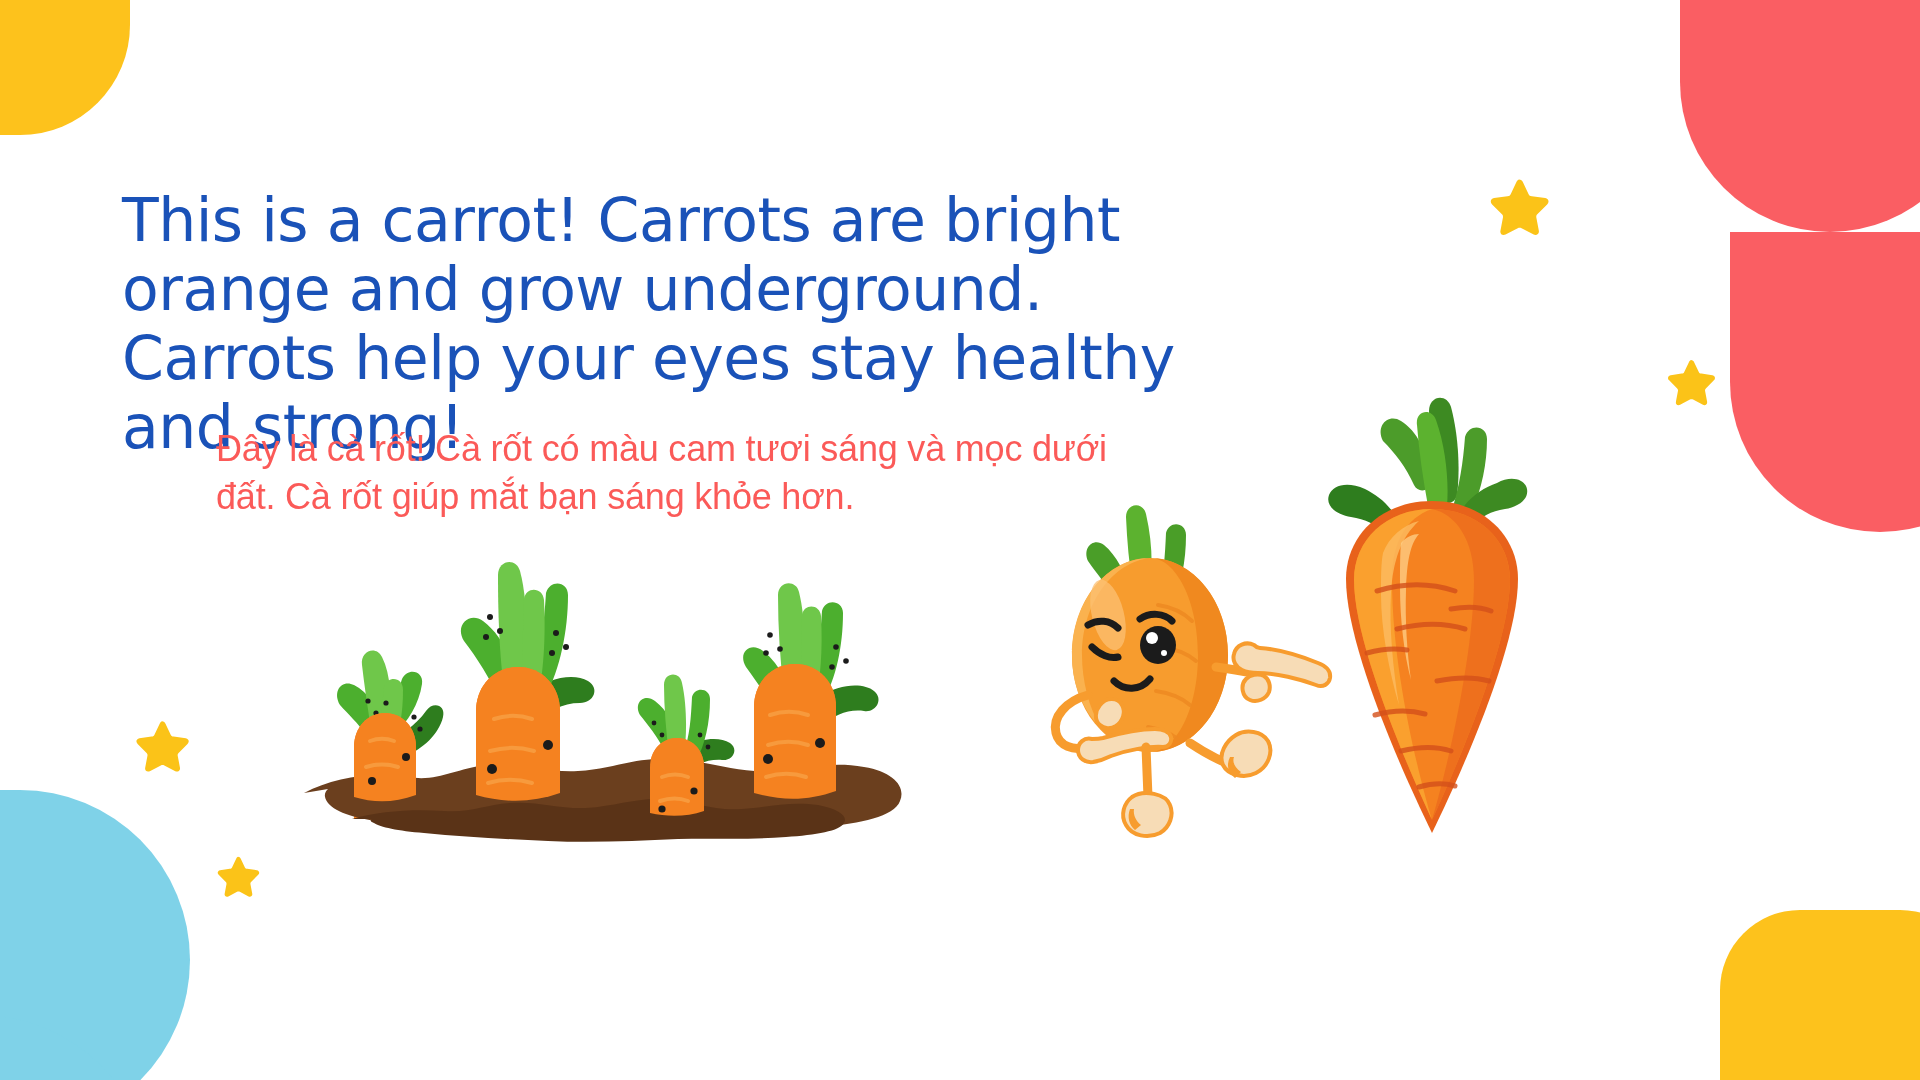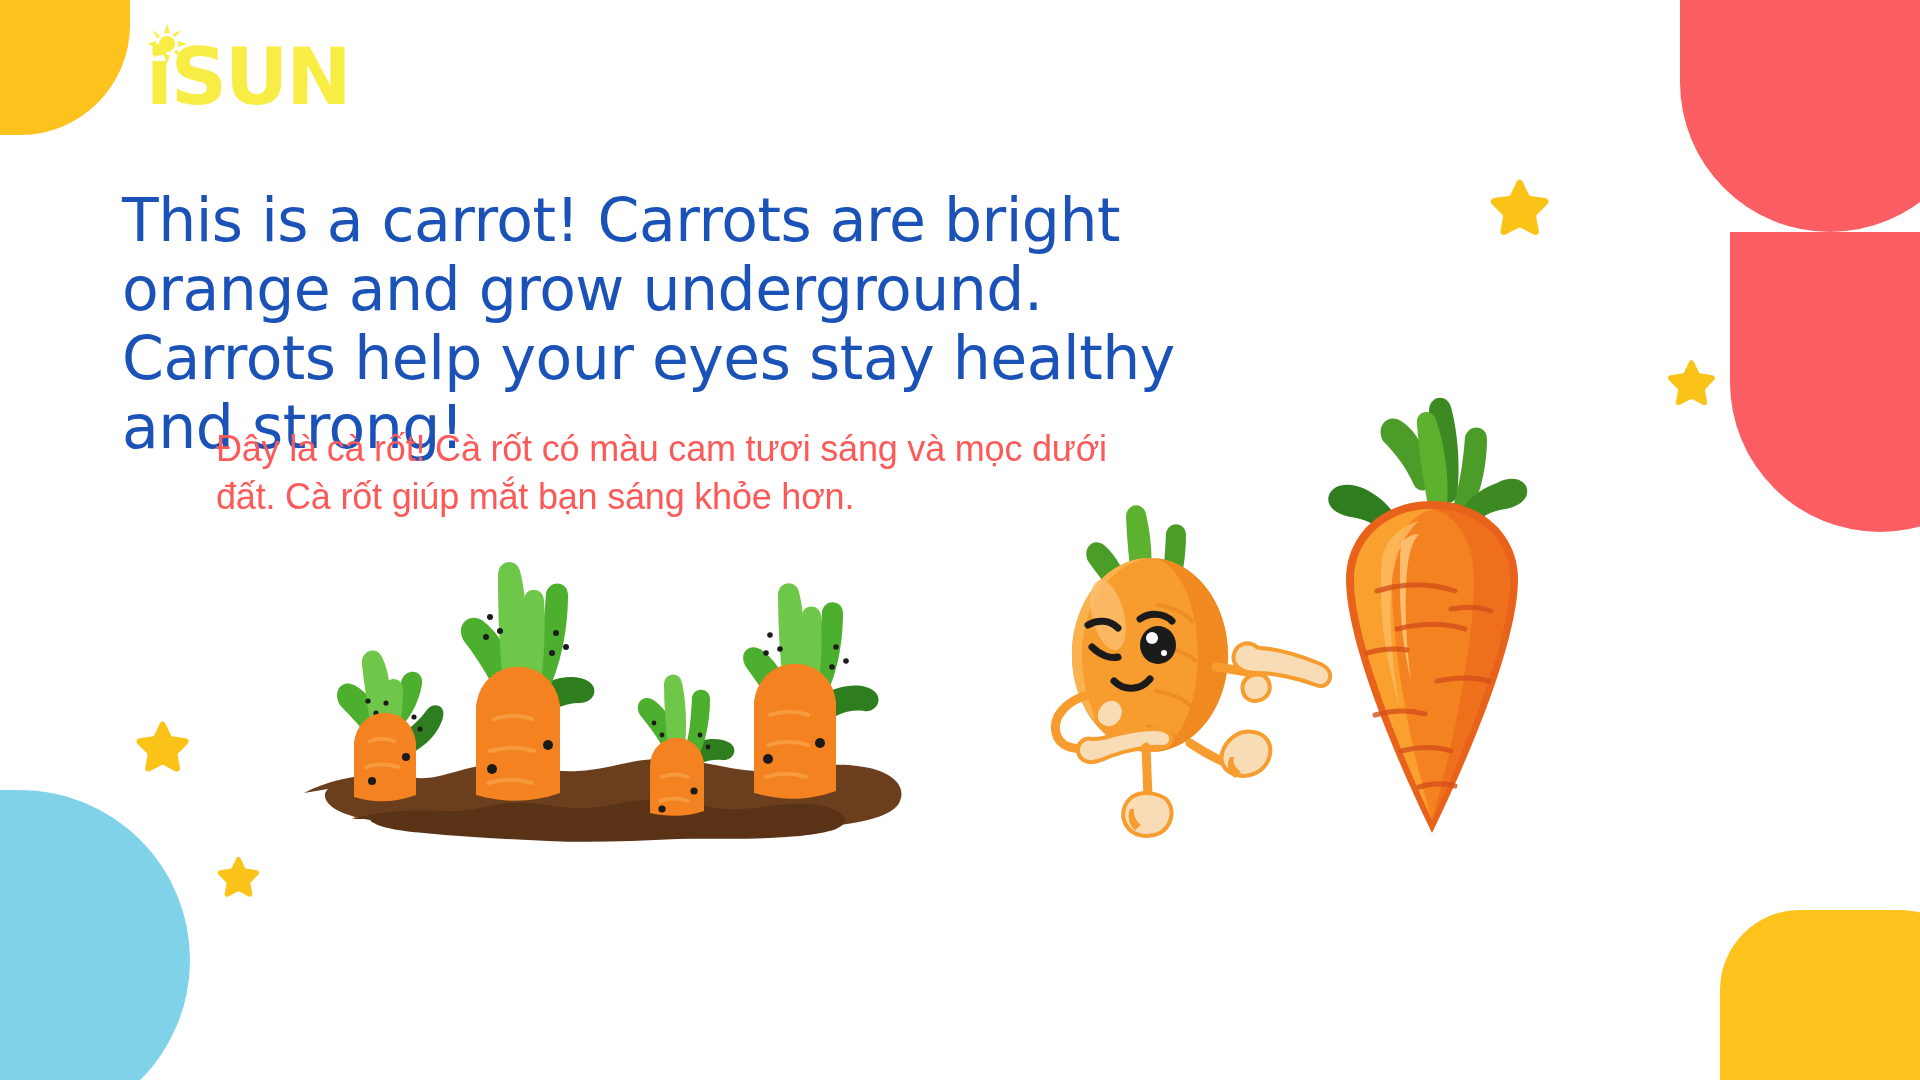--- a/index.html
+++ b/index.html
@@ -128,38 +128,20 @@
     <svg viewBox="0 0 100 100">
         <path fill="#FBC318" d="M50 4c3 0 5 2 6 4l9 19c1 2 2 3 5 3l21 3c5 1 7 6 3 10L79 58c-2 2-2 3-2 5l4 21c1 5-4 8-8 6l-19-10c-2-1-4-1-6 0l-19 10c-5 2-9-1-8-6l4-21c0-2 0-3-2-5L8 43c-4-4-2-9 3-10l21-3c3 0 4-1 5-3l9-19c1-2 3-4 4-4z"></path>
       </svg>
   </div>
   <div class="star" style="left:215px; top:855px; width:46px; height:46px;">
     <svg viewBox="0 0 100 100">
         <path fill="#FBC318" d="M50 4c3 0 5 2 6 4l9 19c1 2 2 3 5 3l21 3c5 1 7 6 3 10L79 58c-2 2-2 3-2 5l4 21c1 5-4 8-8 6l-19-10c-2-1-4-1-6 0l-19 10c-5 2-9-1-8-6l4-21c0-2 0-3-2-5L8 43c-4-4-2-9 3-10l21-3c3 0 4-1 5-3l9-19c1-2 3-4 4-4z"></path>
       </svg>
   </div>
 
-  <div class="logo">
-    <div class="logo-sun">
-      <svg viewBox="0 0 40 40">
-        <circle cx="20" cy="20" r="8" fill="#F8ED45"></circle>
-        <g fill="#F8ED45">
-          <polygon points="20,0 23,9 17,9"></polygon>
-          <polygon points="20,40 23,31 17,31"></polygon>
-          <polygon points="0,20 9,17 9,23"></polygon>
-          <polygon points="40,20 31,17 31,23"></polygon>
-          <polygon points="5.9,5.9 13.2,12 10,14.4"></polygon>
-          <polygon points="34.1,34.1 26.8,28 30,25.6"></polygon>
-          <polygon points="34.1,5.9 28,13.2 25.6,10"></polygon>
-          <polygon points="5.9,34.1 12,26.8 14.4,30"></polygon>
-        </g>
-      </svg>
-    </div>
-    <div class="logo-text">iSUN</div>
-  </div>
 
   <div class="headline">This is a carrot! Carrots are bright orange and grow underground. Carrots help your eyes stay healthy and strong!</div>
 
   <div class="subline">Đây là cà rốt! Cà rốt có màu cam tươi sáng và mọc dưới đất. Cà rốt giúp mắt bạn sáng khỏe hơn.</div>
 
   <div class="ill garden">
     <svg viewBox="0 0 640 300">
 
       <g>
         <path fill="#2E7D1E" d="M100 188c20-6 36-18 46-32 7-10 20-6 17 6-4 17-20 32-39 40-10 4-28-10-24-14z"></path>

